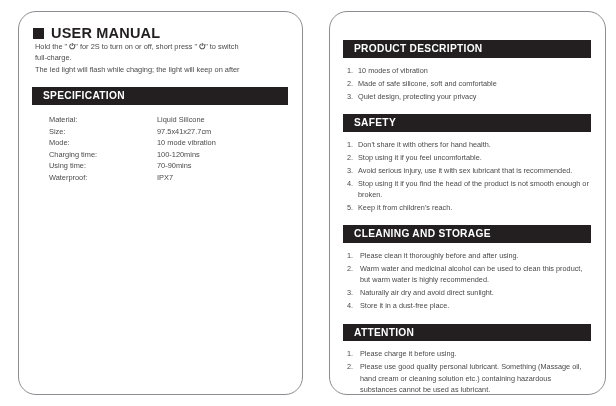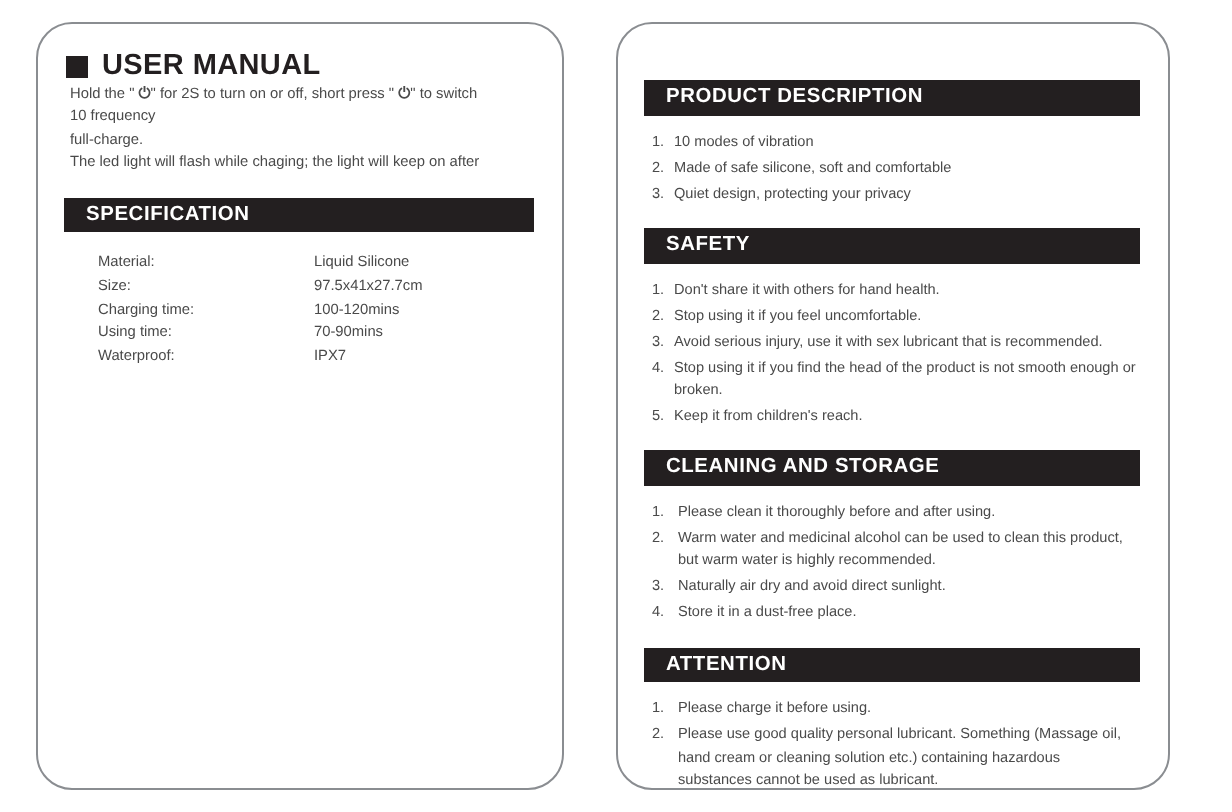--- a/index.html
+++ b/index.html
@@ -24,21 +24,21 @@
 
   
   .panel {
     position: relative;
     box-sizing: border-box;
     border: 1.1px solid #8a8d91;
     border-radius: 18px;
     background: #ffffff;
   }
   .panel-left {
-    width: 264px;
+    width: 285px;
     height: 384px;
     margin: 11px 0 0 18px;
   }
   .panel-right {
     width: 277px;
     height: 384px;
     margin: 11px 0 0 26px;
   }
 
   
@@ -158,38 +158,41 @@
   <div class="panel panel-left">
 
     <div class="title-row">
       <div class="title-square"></div>
       <div class="title-text">USER MANUAL</div>
     </div>
 
 
     <div class="instructions">
       <p><span>Hold the " </span><span class="pwr-glyph">⏻</span><span>" for 2S to turn on or off, short press " </span><span class="pwr-glyph">⏻</span><span>" to switch</span></p>
-      <p>10 frequency</p>
       <p>full-charge.</p>
       <p>The led light will flash while chaging; the light will keep on after</p>
     </div>
 
     <div class="banner banner-left">SPECIFICATION</div>
 
     <table class="spec-table">
       <tbody>
         <tr>
           <td class="spec-key">Material:</td>
           <td>Liquid Silicone</td>
         </tr>
         <tr>
           <td class="spec-key">Size:</td>
           <td>97.5x41x27.7cm</td>
         </tr>
         <tr>
+          <td class="spec-key">Mode:</td>
+          <td>10 mode vibration</td>
+        </tr>
+        <tr>
           <td class="spec-key">Charging time:</td>
           <td>100-120mins</td>
         </tr>
         <tr>
           <td class="spec-key">Using time:</td>
           <td>70-90mins</td>
         </tr>
         <tr>
           <td class="spec-key">Waterproof:</td>
           <td>IPX7</td>

